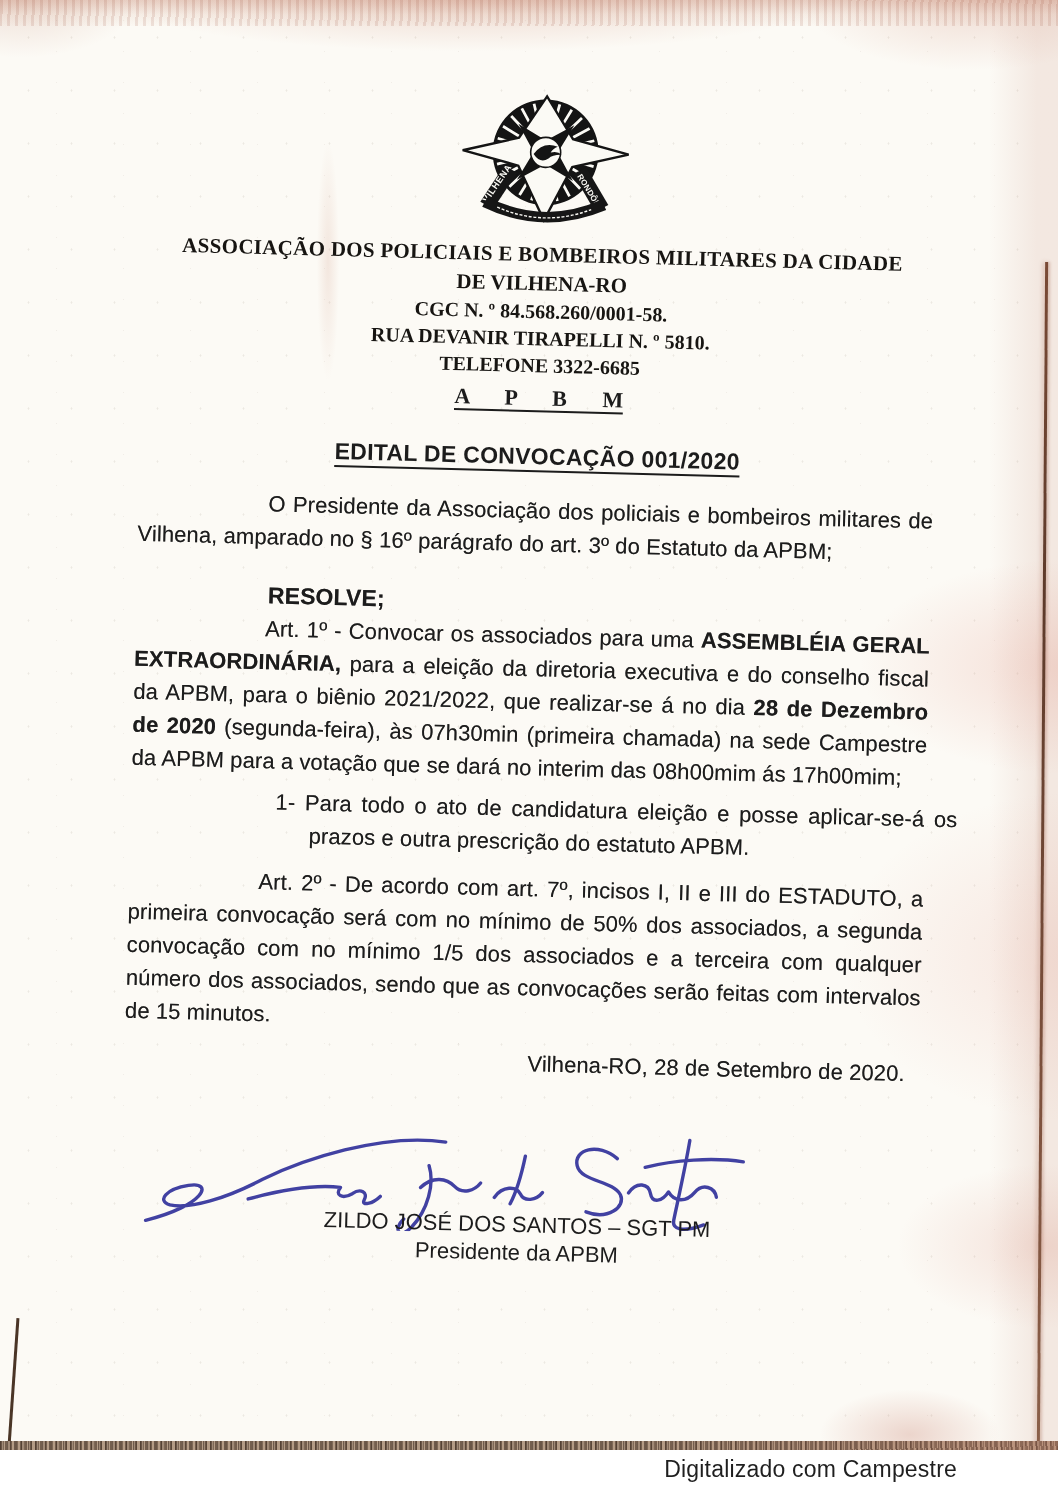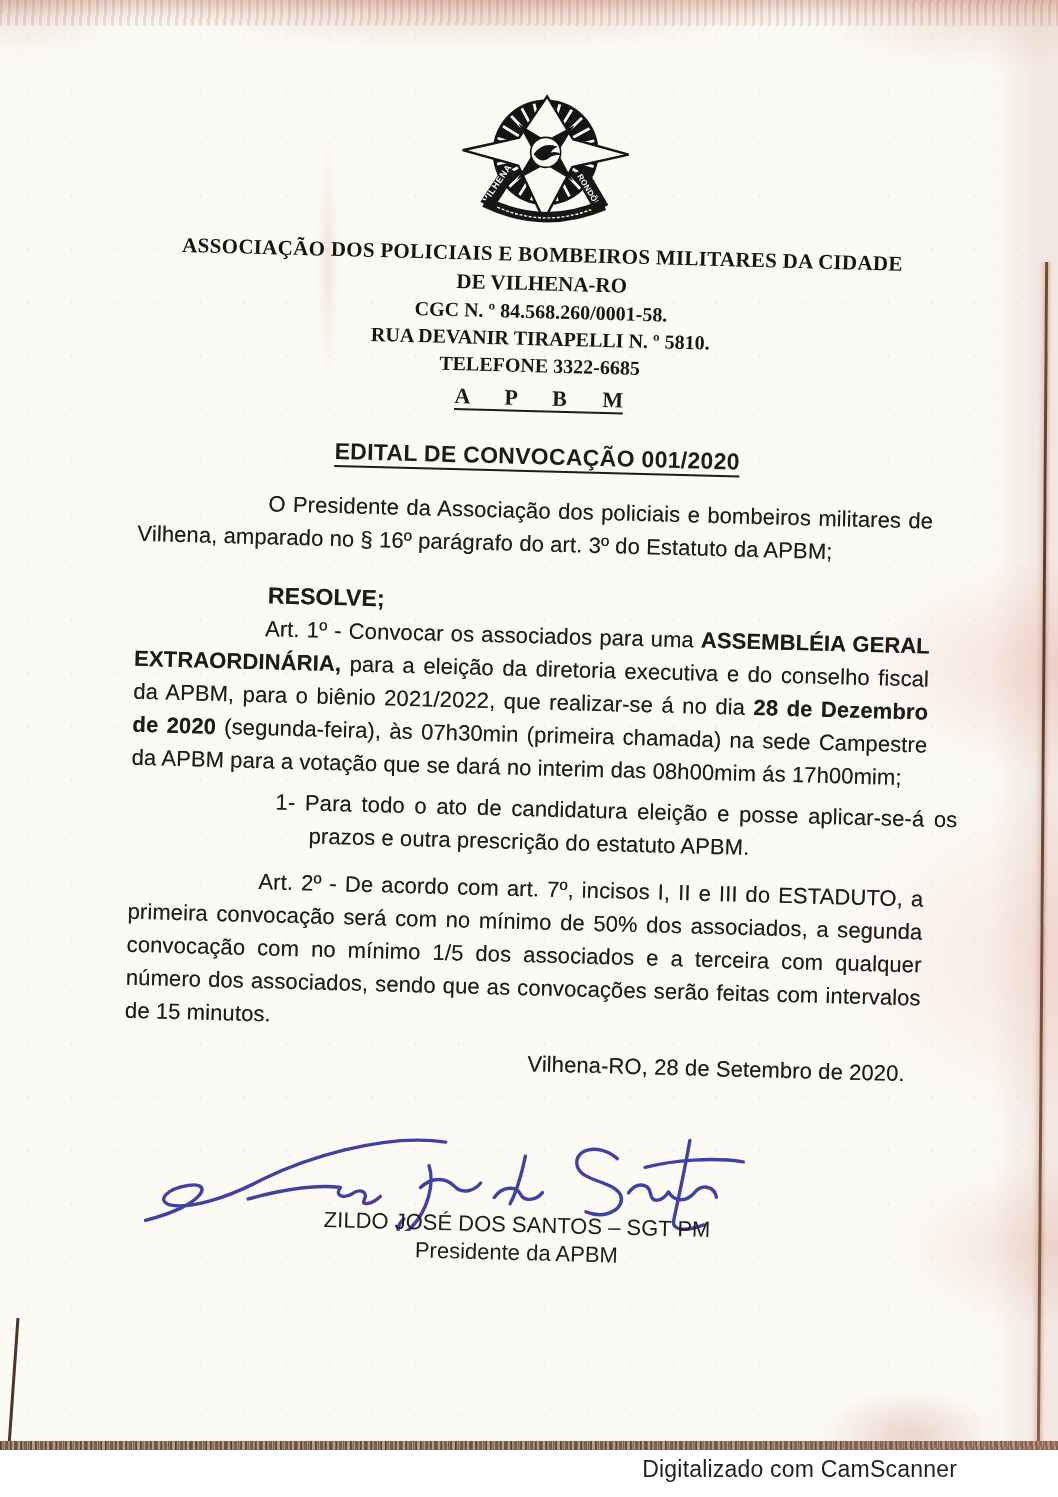--- a/index.html
+++ b/index.html
@@ -141,15 +141,15 @@
           <path d="M560,6 C556,34 550,64 546,86 C544,96 556,98 576,90 M516,34 C544,26 584,22 614,26"></path>
         </g>
       </svg>
       <div class="sig-name">ZILDO JOSÉ DOS SANTOS – SGT PM</div>
       <div class="sig-role">Presidente da APBM</div>
     </div>
   </div>
 
   <div class="edge-bottom"></div>
   <div class="cam-strip">
-    <div class="cam-note">Digitalizado com CamScanner</div>
+    <div class="cam-note">Digitalizado com Campestre</div>
   </div>
 </div>
 
 </body></html>

